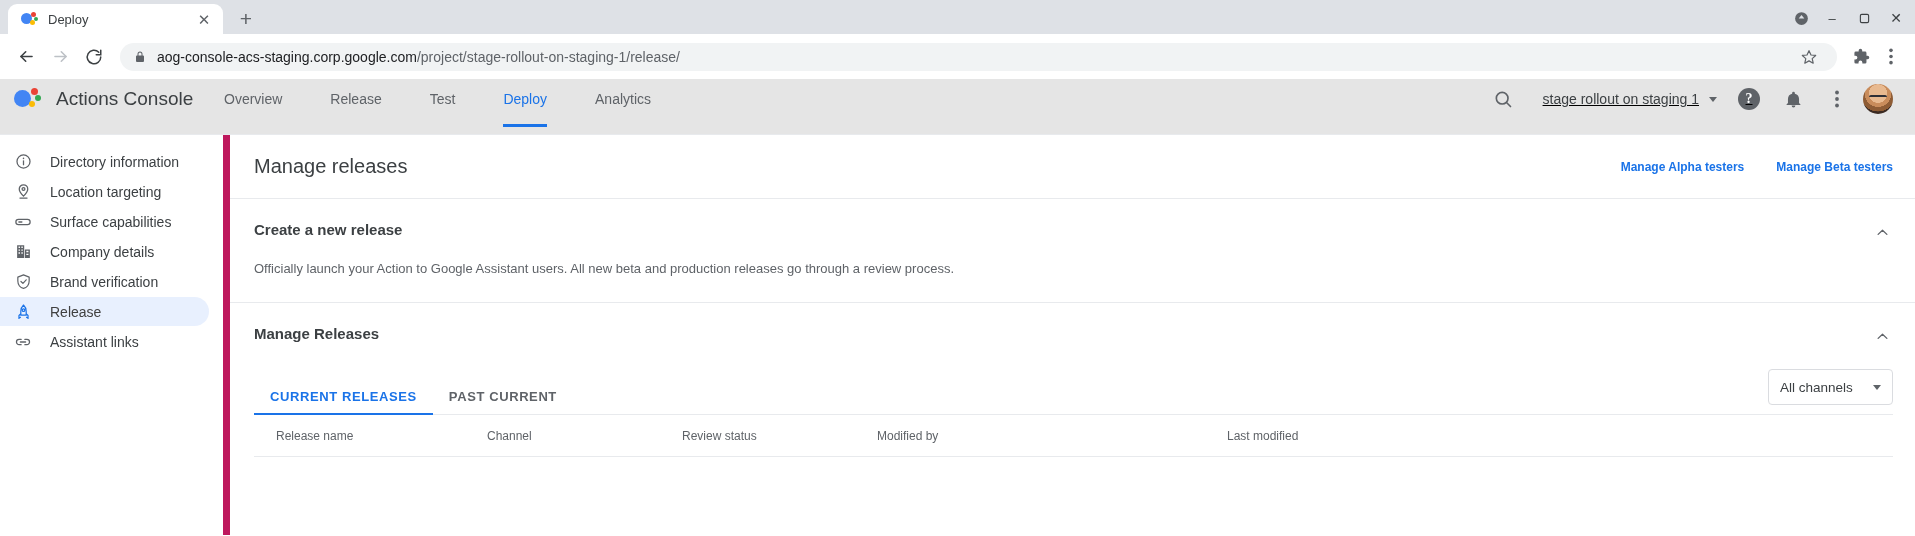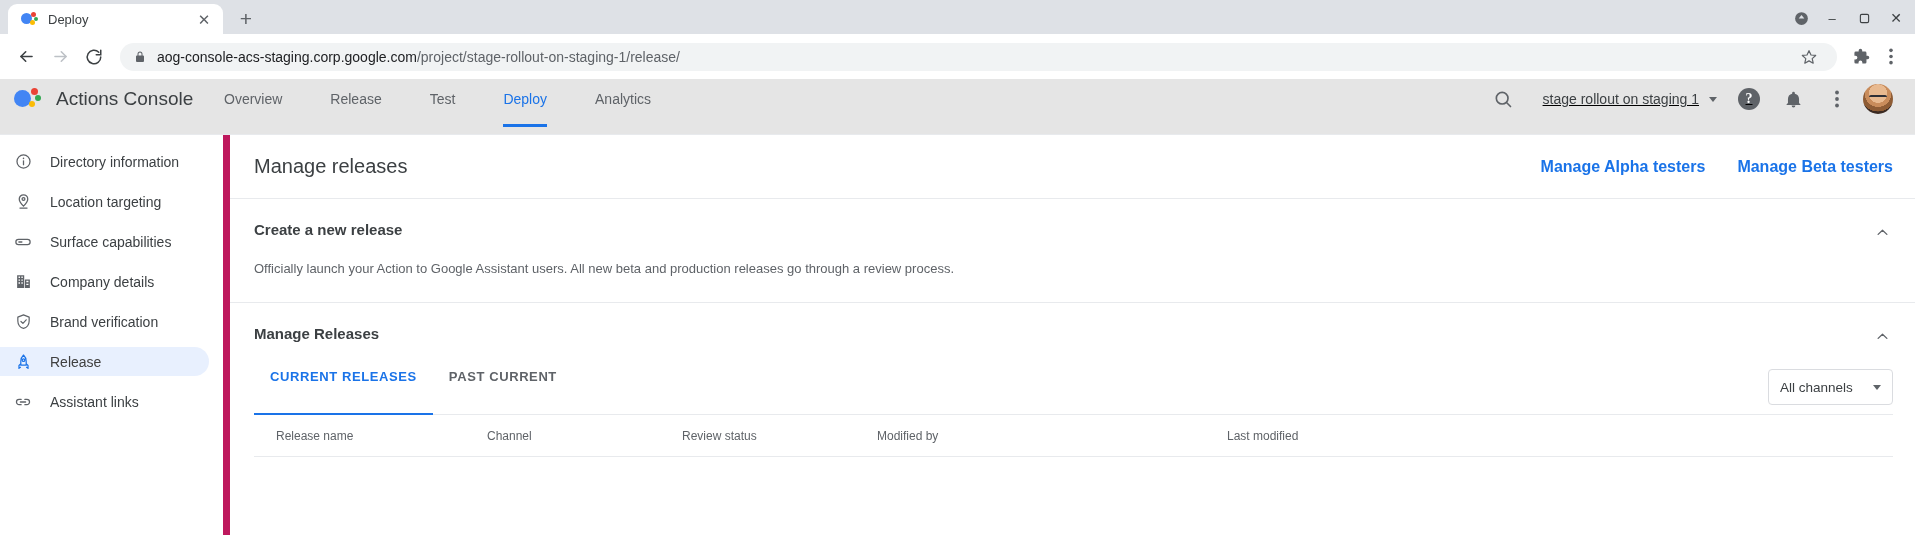--- a/index.html
+++ b/index.html
@@ -83,45 +83,45 @@
   
   .sidebar { width: 223px; flex: none; background:#fff; padding-top: 12px; border-right:1px solid #fff; }
   .side-item {
     display: flex; align-items: center; gap: 18px; height: 29px; margin-bottom: 1px;
     padding-left: 14px; color: #3c4043; font-size: 14px; white-space: nowrap;
     border-radius: 0 16px 16px 0; width: 209px;
   }
   .side-item.active { background: #e8f0fe; color: #404040; }
   .side-item .si-icon { width: 18px; height: 18px; display:flex; align-items:center; justify-content:center; color:#5f6368; flex:none; }
   .side-item.active .si-icon { color:#1a73e8; }
-  .side-item + .side-item { margin-top: 11px; }
+  .side-item + .side-item { margin-top: 1px; }
 
   
   .content { flex: 1; background: #fff; border-left: 7px solid #be185d; min-width:0; overflow:hidden; }
   .page-head {
     height: 64px; display:flex; align-items:center; padding: 0 22px 0 24px;
     border-bottom: 1px solid #e8eaed;
   }
   .page-title { font-size: 20px; color: #3c4043; }
   .page-head-links { margin-left:auto; display:flex; gap: 32px; }
-  .head-link { font-size: 16px; color: #1a73e8; font-weight: bold; white-space: nowrap; }
+  .head-link { font-size: 12px; color: #1a73e8; font-weight: bold; white-space: nowrap; }
 
   .card { border-bottom: 1px solid #e8eaed; padding: 22px 22px 26px 24px; }
   .card-head { display:flex; align-items:flex-start; }
   .card-title { font-size: 15px; color: #3c4043; font-weight: bold; }
   .chev { color:#5f6368; margin-left:auto; width:22px;height:22px;display:flex;align-items:center;justify-content:center; }
   .card-desc { font-size: 13px; color: #5f6368; margin-top: 18px; }
   .btn-primary {
     margin-top: 20px; background:#4285f4; color:#fff; font-size:14px; font-weight:bold;
     border:none; border-radius:4px; height:33px; padding: 0 17px; display:inline-flex; align-items:center;
     box-shadow: 0 1px 2px rgba(60,64,67,.3);
   }
 
   .card2 { padding: 22px 22px 0 24px; }
-  .tabs-row { display:flex; margin-top: 22px; }
+  .tabs-row { display:flex; align-items:flex-end; margin-top: 22px; }
   .mtabs { display:flex; }
   .mtab {
     font-size: 13px; letter-spacing: .6px; color:#5f6368; font-weight:bold;
     padding: 0 16px 11px 16px; position:relative; white-space:nowrap;
   }
   .mtab.active { color:#1a73e8; }
   .mtab.active::after { content:''; position:absolute; left:0; right:0; bottom:0; height:2px; background:#1a73e8; }
   .select-box {
     margin-left:auto; width:125px; height:36px; border:1px solid #dadce0; border-radius:4px;
     display:flex; align-items:center; padding: 8px 11px; font-size:13.5px; color:#3c4043; margin-bottom: 10px;

